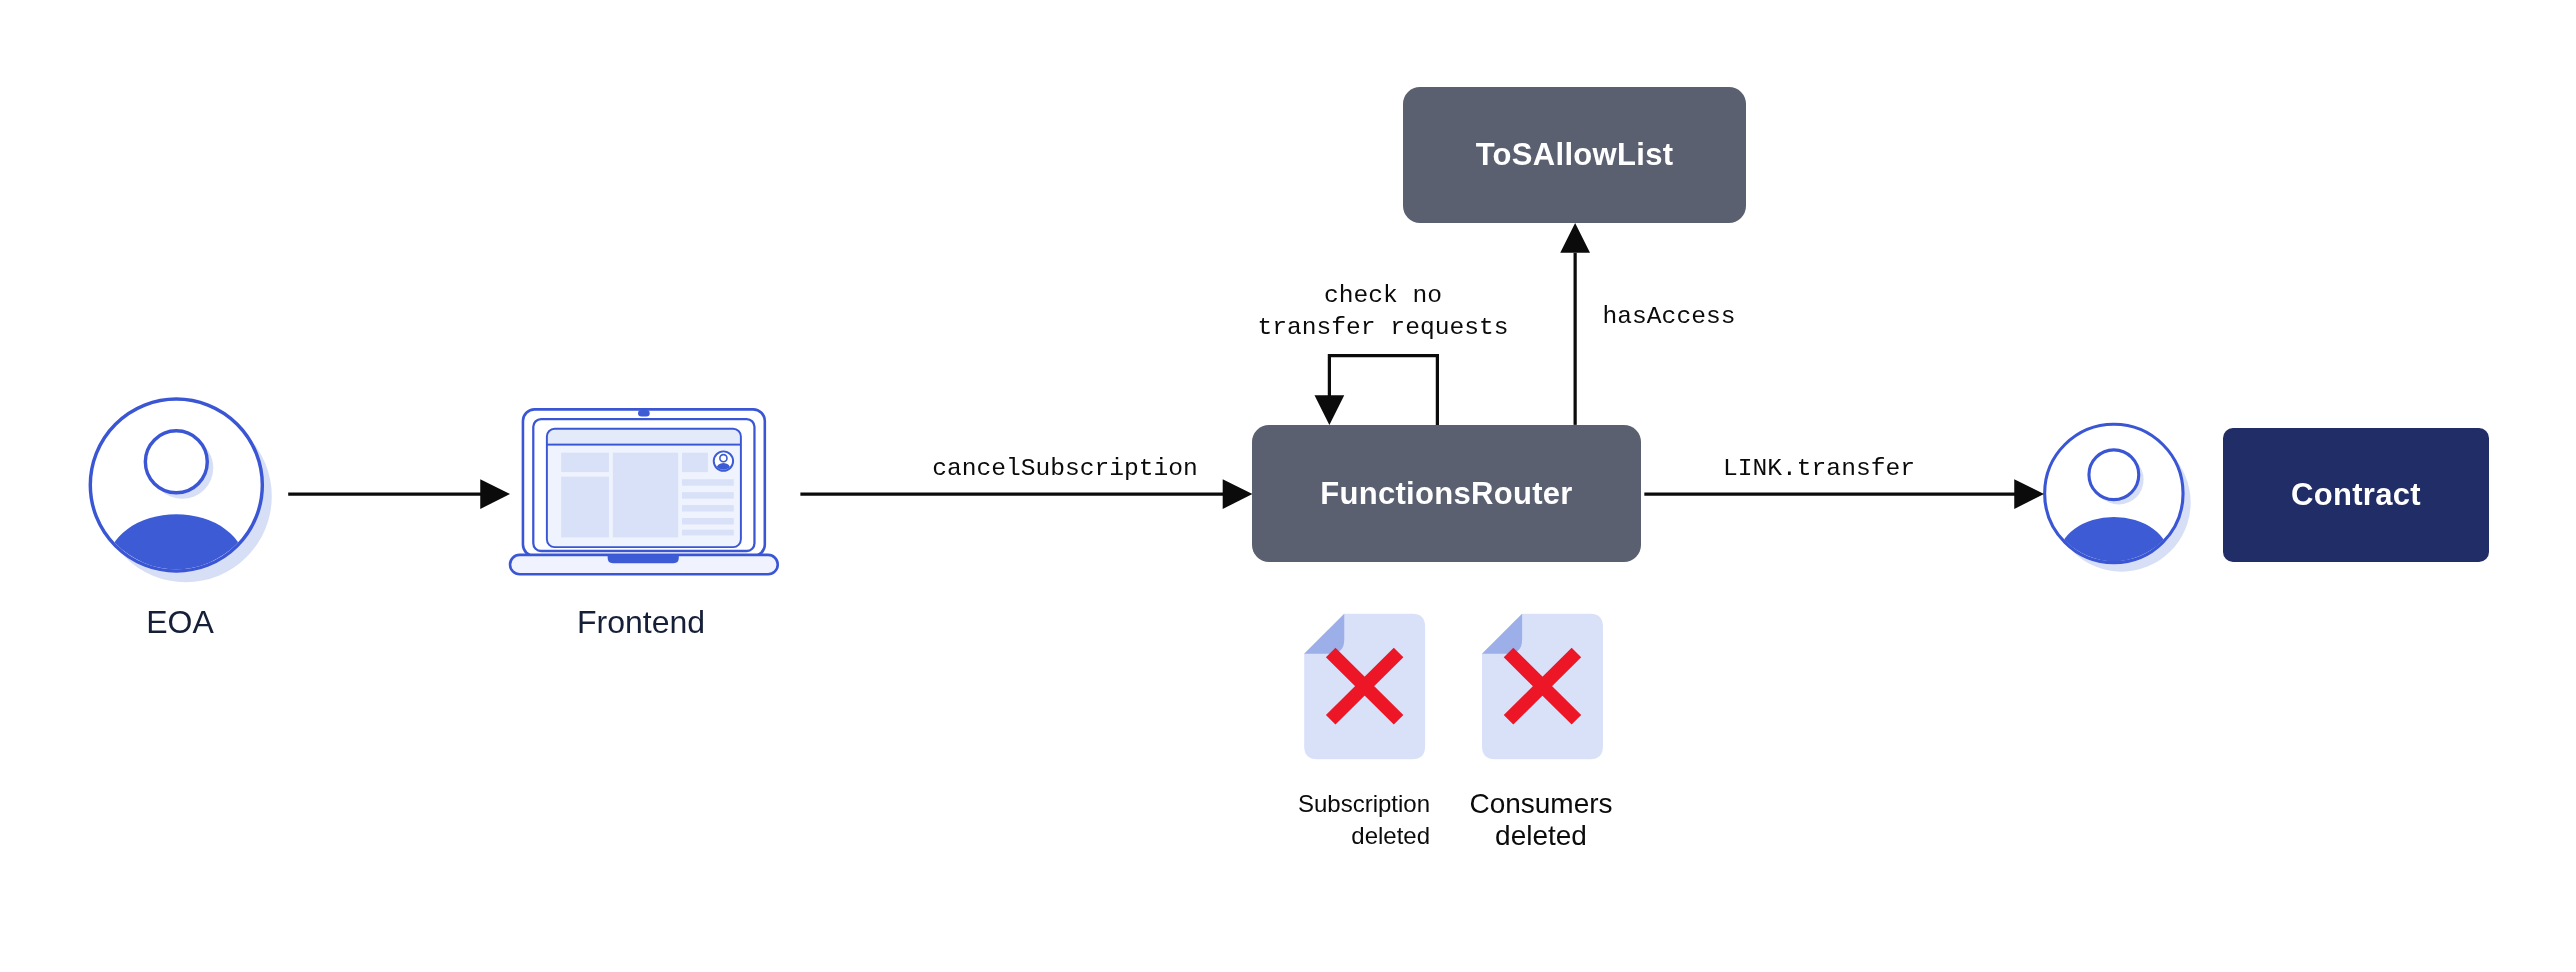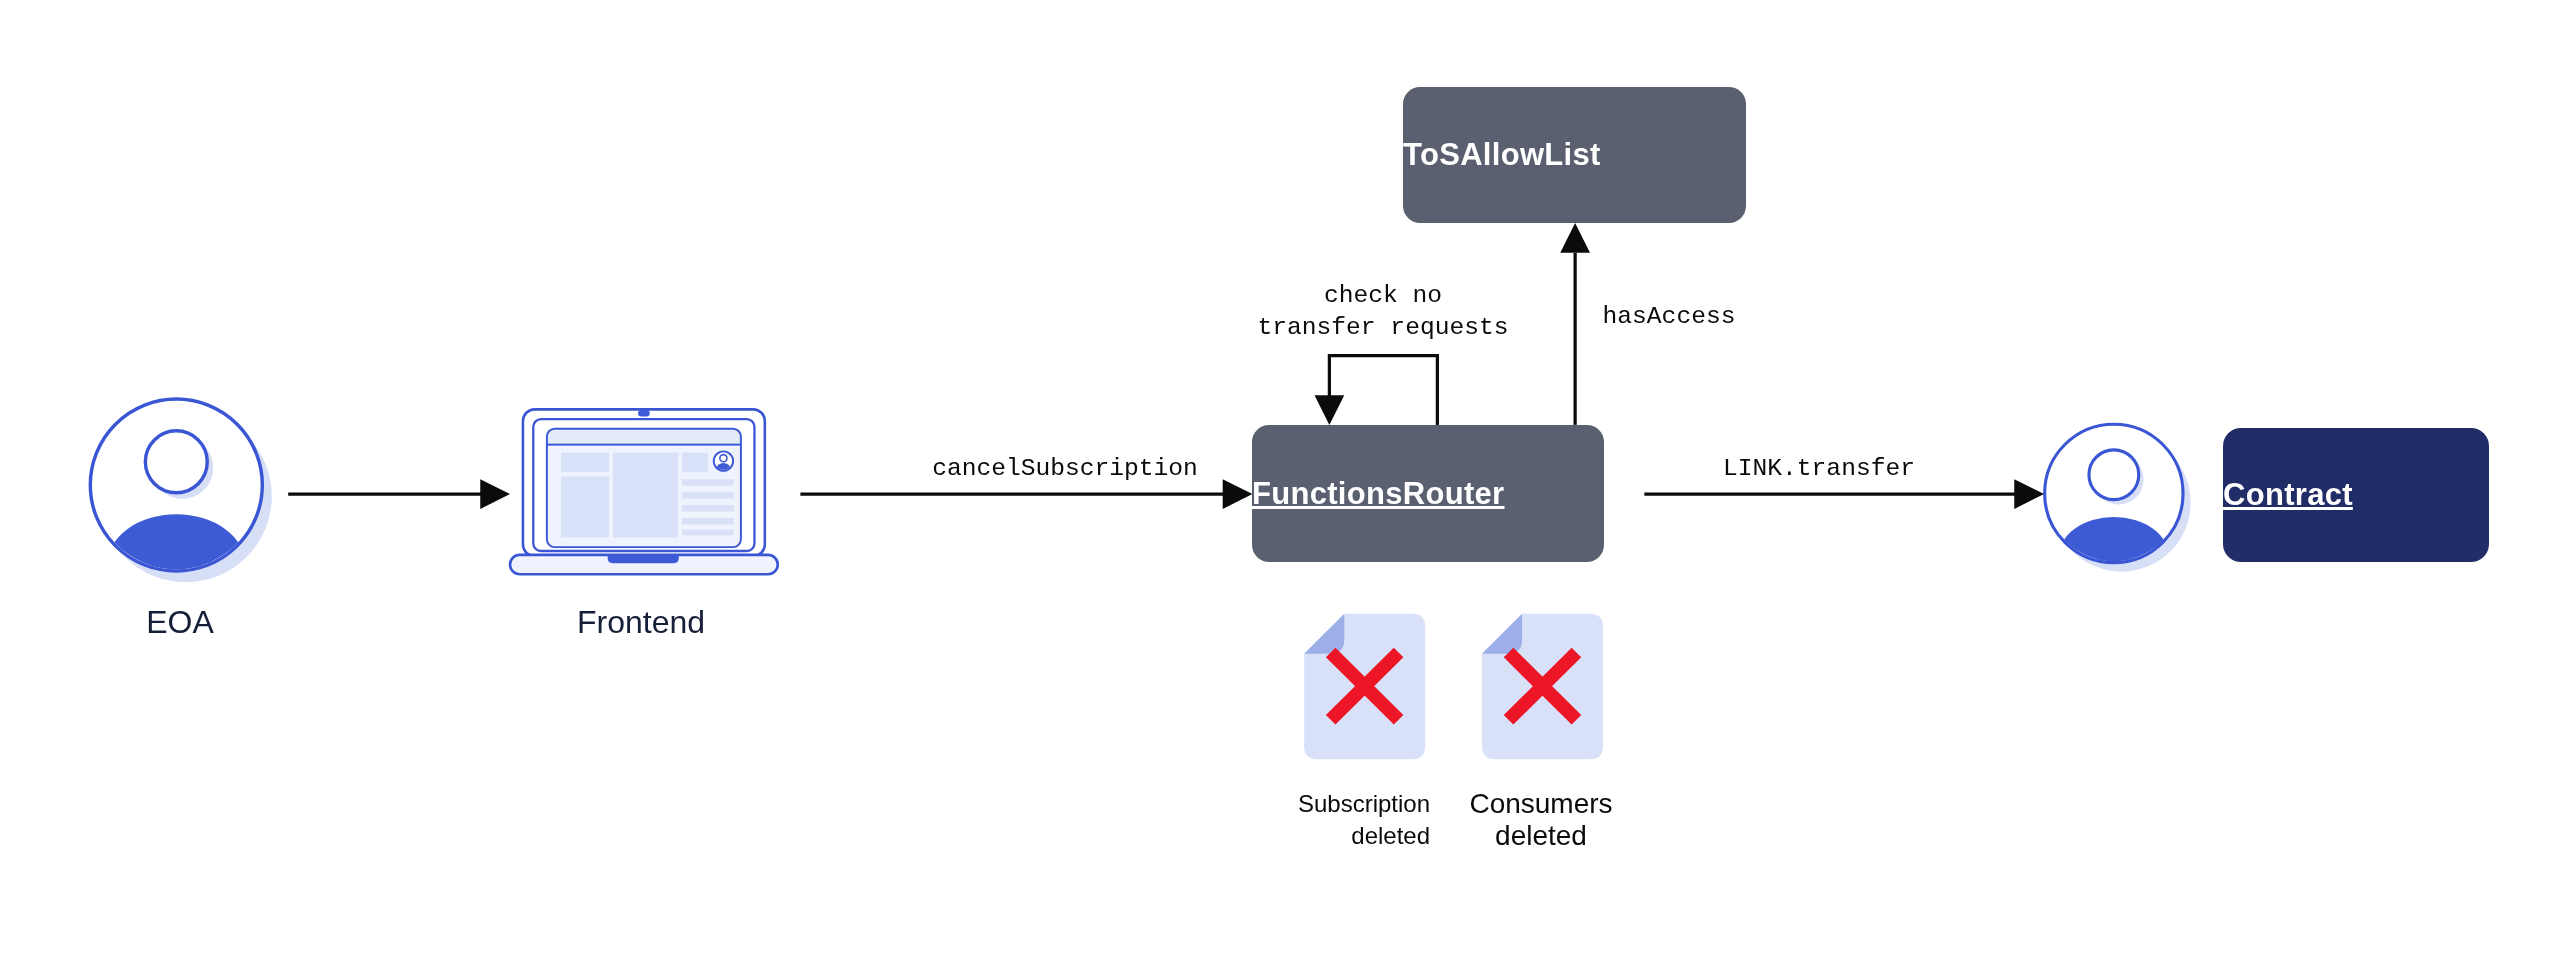--- a/index.html
+++ b/index.html
@@ -26,27 +26,27 @@
     width:2576px;height:972px;
     background:var(--background);
     font-family:"Liberation Sans",sans-serif;
     overflow:hidden;
   }
   #stage{position:relative;width:2576px;height:972px;background:var(--background);}
   #gfx{position:absolute;left:0;top:0;}
 
   .node-box{
     position:absolute;
-    display:flex;align-items:center;
+    display:flex;align-items:center;justify-content:center;
     color:#ffffff;font-weight:bold;font-size:31px;
     letter-spacing:0.3px;
     font-family:"Liberation Sans",sans-serif;
   }
   .box-slate{background:var(--slate);border-radius:17px;}
-  .box-navy{background:var(--navy);border-radius:18px;text-decoration:underline;}
+  .box-navy{background:var(--navy);border-radius:10px;}
 
   .lbl{
     position:absolute;transform:translateX(-50%);
     white-space:nowrap;text-align:center;
   }
   .lbl-node{
     font-size:32px;font-weight:normal;color:var(--label-navy);
     line-height:1;
   }
   .lbl-mono{
@@ -143,21 +143,21 @@
       <path d="M3160 764 L3114 741 L3114 787 Z"></path>
       <path d="M2435 345 L2412 391 L2458 391 Z"></path>
       <path d="M2055 657 L2032 611 L2078 611 Z"></path>
     </g>
   </svg>
 
   <div class="node-box box-slate" style="left:1403px;top:87px;width:343px;height:136px;">
     <span>ToSAllowList</span>
   </div>
 
-  <div class="node-box box-slate" style="left:1252px;top:425px;width:352px;height:137px;text-decoration:underline;">
+  <div class="node-box box-slate" style="left:1252px;top:425px;width:389px;height:137px;">
     <span>FunctionsRouter</span>
   </div>
 
   <div class="node-box box-navy" style="left:2223px;top:428px;width:266px;height:134px;">
     <span>Contract</span>
   </div>
 
   <div class="lbl lbl-node" style="left:180px;top:606px;">EOA</div>
 
   <div class="lbl lbl-node" style="left:641px;top:606px;">Frontend</div>

